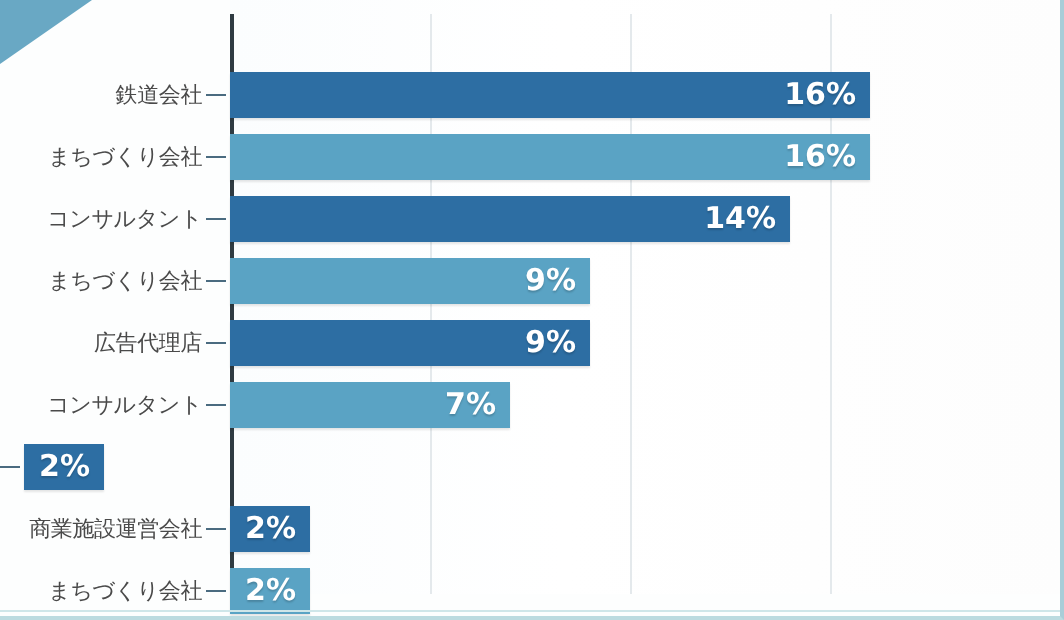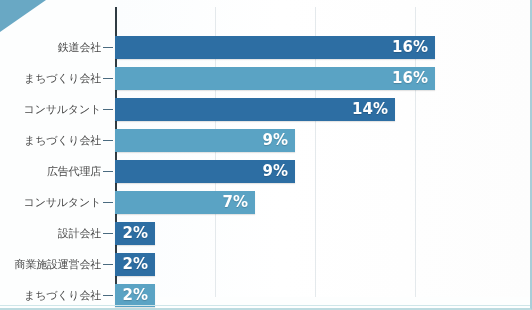--- a/index.html
+++ b/index.html
@@ -178,21 +178,20 @@
       <div class="cat-label">コンサルタント</div>
       <div class="tick"></div>
       <div class="bar-wrap">
         <div class="bar" style="width: 140px; background: rgb(90, 163, 196);">
           <span class="bar-value">7%</span>
         </div>
       </div>
     </div>
 
     <div class="row">
-      <div class="cat-label">設計会社</div>
       <div class="tick"></div>
       <div class="bar-wrap">
         <div class="bar" style="width: 40px; background: rgb(45, 110, 163);">
           <span class="bar-value">2%</span>
         </div>
       </div>
     </div>
 
     <div class="row">
       <div class="cat-label">商業施設運営会社</div>

